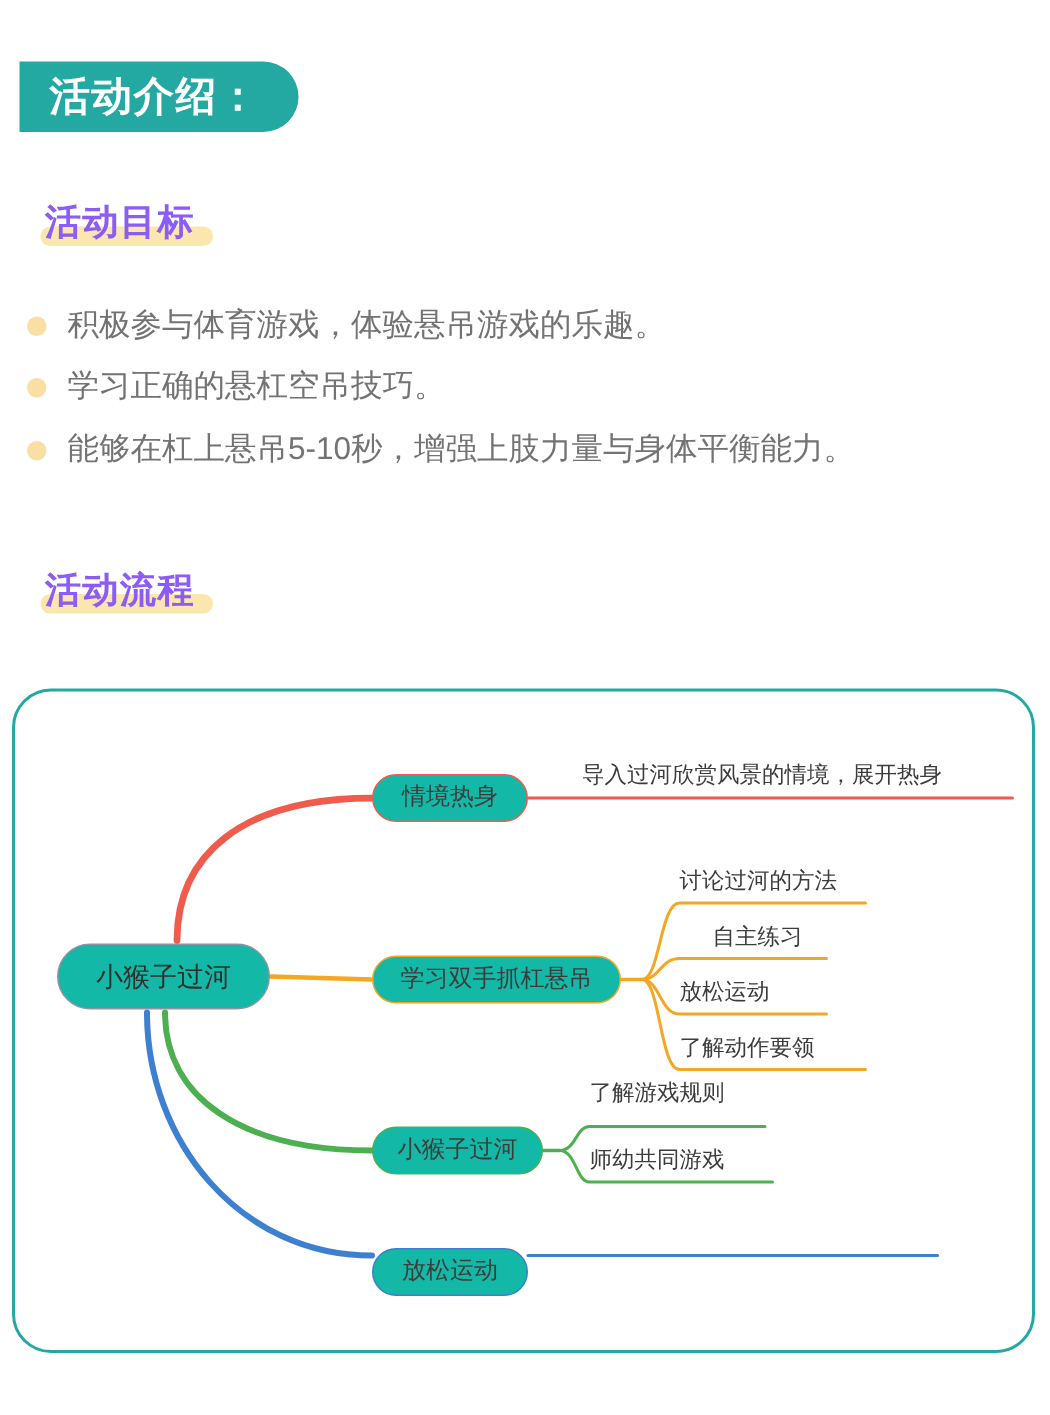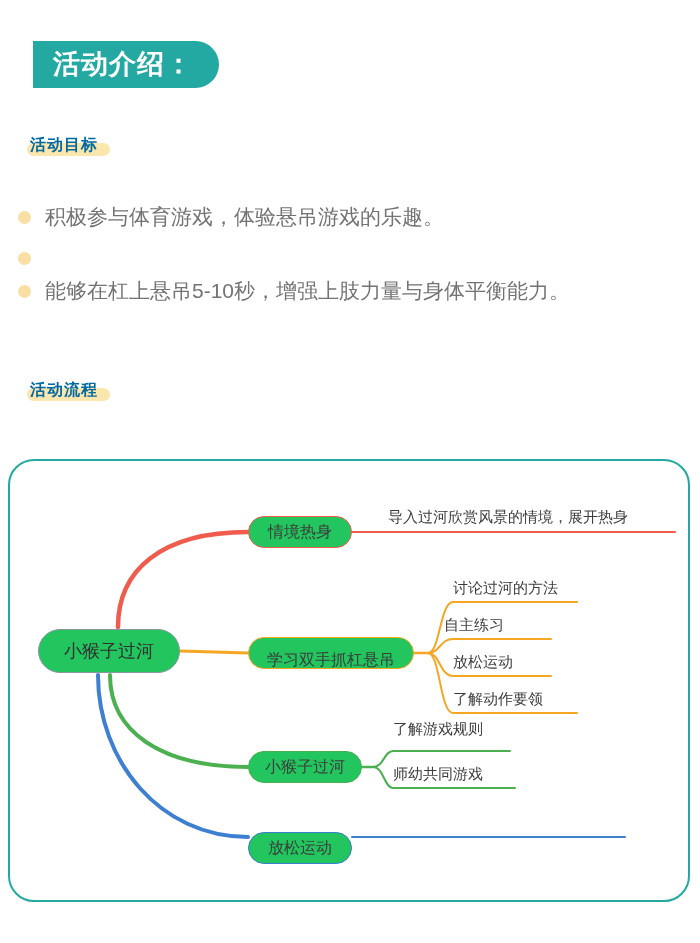--- a/index.html
+++ b/index.html
@@ -20,21 +20,20 @@
     position: absolute;
     left: 13px;
     top: 41px;
     height: 47px;
     padding: 0 26px 0 20px;
     background: #23a9a2;
     border-radius: 0 24px 24px 0;
     display: flex;
     align-items: center;
     box-sizing: border-box;
-    margin-left: 20px;
   }
   .header-badge .badge-text {
     color: #ffffff;
     font-size: 27px;
     font-weight: bold;
     letter-spacing: 1px;
     line-height: 1;
   }
 
   
@@ -49,23 +48,23 @@
     right: -12px;
     bottom: -2px;
     height: 13px;
     background: #fbe6ad;
     border-radius: 7px;
     z-index: 0;
   }
   .section-heading .heading-text {
     position: relative;
     z-index: 1;
-    font-size: 16px;
+    font-size: 24px;
     font-weight: bold;
-    color: #0369a1;
+    color: #8b5cf6;
     letter-spacing: 1px;
     line-height: 1.1;
   }
   #heading-goals { top: 136px; }
   #heading-flow  { top: 381px; }
 
   
   .goal-list {
     position: absolute;
     left: 18px;
@@ -111,21 +110,21 @@
     height: 443px;
   }
 
   
   .node {
     position: absolute;
     display: flex;
     align-items: center;
     justify-content: center;
     box-sizing: border-box;
-    background: #22c55e;
+    background: #14b8a6;
     white-space: nowrap;
   }
   .node-label {
     font-size: 16px;
     color: #3c3c3c;
     line-height: 1;
   }
 
   .root-node {
     left: 28px;
@@ -137,21 +136,21 @@
   }
   .root-node .node-label { font-size: 18px; color: #2f2f2f; }
 
   .branch-node {
     height: 32px;
     border-radius: 16px;
     border-width: 1.8px;
     border-style: solid;
   }
   .b-red    { border-color: #ef5c4e; }
-  .b-orange { border-color: #f5a623; align-items: flex-end; }
+  .b-orange { border-color: #f5a623; }
   .b-green  { border-color: #4caf50; }
   .b-blue   { border-color: #3d7fd0; margin-top: 11px; }
 
   #node-warmup   { left: 238px; top: 55px;  width: 104px; }
   #node-hang     { left: 238px; top: 176px; width: 166px; }
   #node-cross    { left: 238px; top: 290px; width: 114px; }
   #node-relax    { left: 238px; top: 360px; width: 104px; }
 
   
   .leaf {
@@ -161,21 +160,21 @@
   .leaf .leaf-text {
     font-size: 15px;
     color: #3c3c3c;
     line-height: 1;
     display: block;
     padding-bottom: 5px;
   }
 
   #leaf-warmup-1 { left: 378px; top: 48px; }
   #leaf-hang-1   { left: 443px; top: 119px; }
-  #leaf-hang-2   { left: 434px; top: 156px; }
+  #leaf-hang-2   { left: 465px; top: 156px; }
   #leaf-hang-3   { left: 443px; top: 193px; }
   #leaf-hang-4   { left: 443px; top: 230px; }
   #leaf-cross-1  { left: 383px; top: 260px; }
   #leaf-cross-2  { left: 383px; top: 305px; }
   #leaf-relax-1  { left: 378px; top: 358px; }
 </style>
 </head>
 <body>
 
 <div class="header-badge">
@@ -187,20 +186,21 @@
   <span class="heading-text">活动目标</span>
 </div>
 
 <div class="goal-list">
   <div class="goal-item">
     <span class="goal-dot"></span>
     <span class="goal-text">积极参与体育游戏，体验悬吊游戏的乐趣。</span>
   </div>
   <div class="goal-item">
     <span class="goal-dot"></span>
+    <span class="goal-text">学习正确的悬杠空吊技巧。</span>
   </div>
   <div class="goal-item">
     <span class="goal-dot"></span>
     <span class="goal-text">能够在杠上悬吊5-10秒，增强上肢力量与身体平衡能力。</span>
   </div>
 </div>
 
 <div class="section-heading" id="heading-flow">
   <span class="heading-hl"></span>
   <span class="heading-text">活动流程</span>

